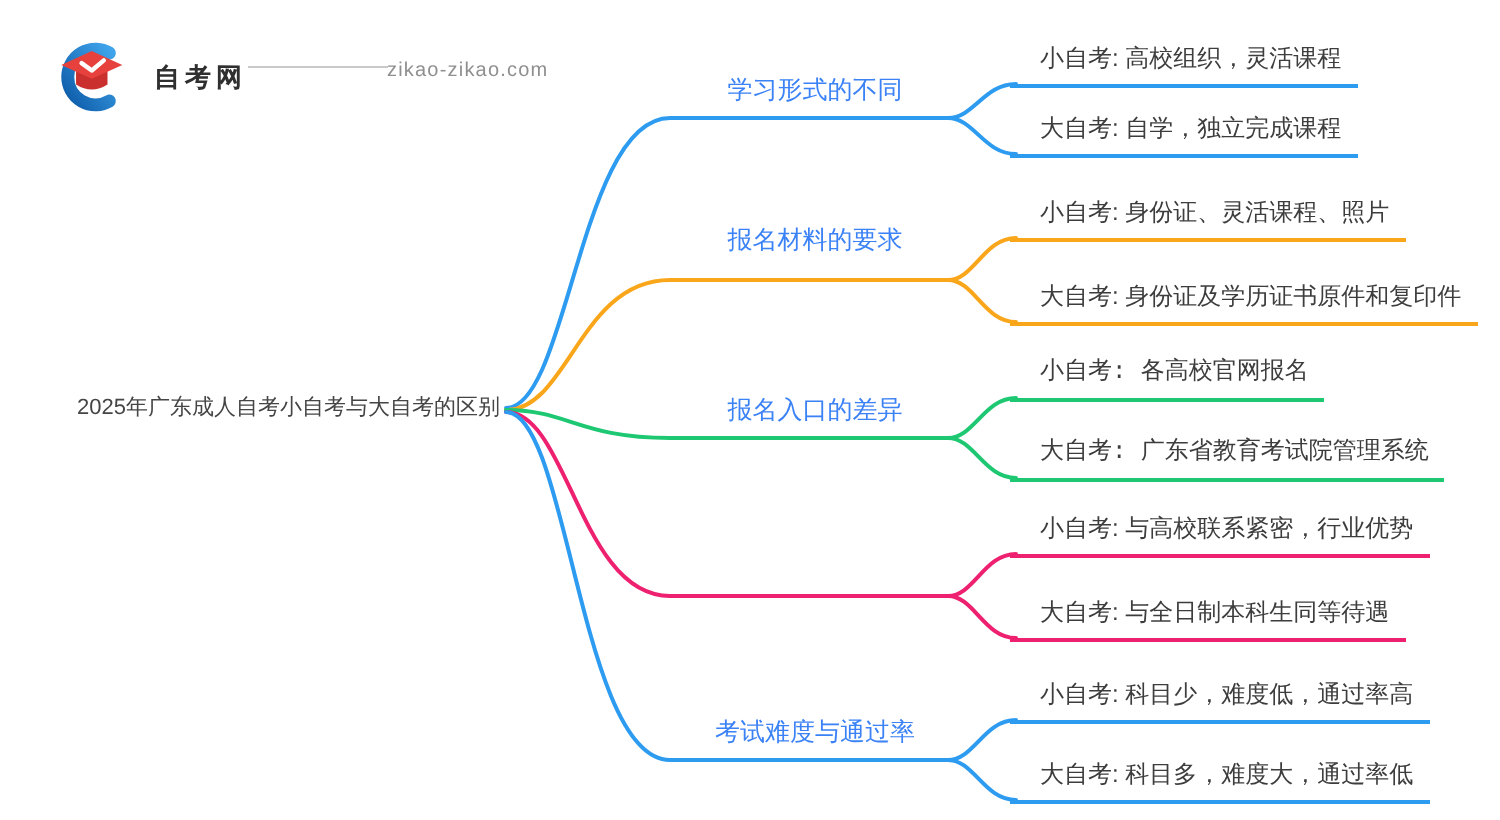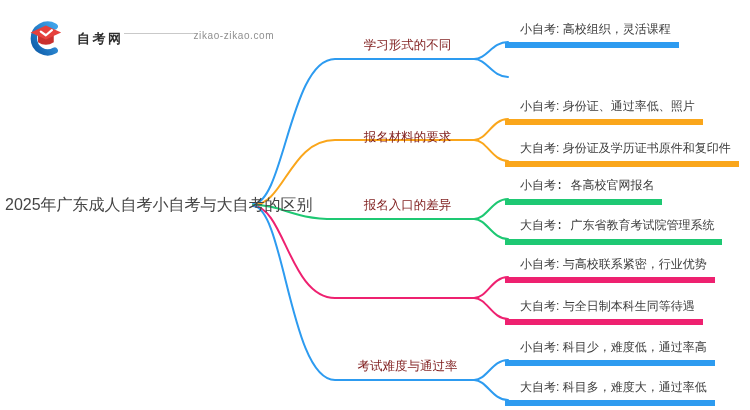--- a/index.html
+++ b/index.html
@@ -8,32 +8,32 @@
     overflow:hidden;font-family:"Liberation Sans","DejaVu Sans",sans-serif;
   }
   svg.links{position:absolute;left:0;top:0;width:750px;height:410px;}
   svg.links path{fill:none;stroke-width:2;stroke-linecap:round;}
   .c-blue{stroke:#2d9bf0;}
   .c-orange{stroke:#faa61b;}
   .c-green{stroke:#1ec873;}
   .c-pink{stroke:#ee2170;}
 
   .root{
-    position:absolute;left:5px;top:196px;width:245px;text-align:left;
-    font-size:16px;line-height:17px;color:#454545;letter-spacing:0px;
+    position:absolute;left:5px;top:196px;width:245px;text-align:right;
+    font-size:11px;line-height:17px;color:#454545;letter-spacing:0px;
     font-weight:500;white-space:nowrap;
   }
   .blabel{
     position:absolute;left:341px;width:133px;text-align:center;
-    font-size:12.5px;line-height:16px;color:#7f1d1d;white-space:nowrap;
+    font-size:12.5px;line-height:16px;color:#3b82f6;white-space:nowrap;
   }
   .leaf{
     position:absolute;left:505px;
     font-size:12px;line-height:17px;color:#3d3d3d;white-space:nowrap;
-    padding:0 8px 4px 15px;border-bottom:6px solid #6d28d9;
+    padding:0 8px 4px 15px;border-bottom:2px solid #6d28d9;
   }
   .leaf.b-blue{border-color:#2d9bf0;}
   .leaf.b-orange{border-color:#faa61b;}
   .leaf.b-green{border-color:#1ec873;font-family:Liberation Mono, monospace;}
   .leaf.b-pink{border-color:#ee2170;}
 
   .logo{position:absolute;left:26px;top:20px;display:flex;align-items:center;gap:7px;}
   .logo-icon{width:37px;height:37px;}
   .logo-col{display:flex;flex-direction:row;align-items:flex-start;}
   .logo-title{font-size:13px;font-weight:bold;color:#2f2f2f;letter-spacing:2.5px;line-height:15px;padding-left:7px;}
@@ -84,26 +84,27 @@
     <div class="logo-col">
       <div class="logo-title">自考网</div>
       <div class="logo-divider"></div>
       <div class="logo-domain">zikao-zikao.com</div>
     </div>
   </div>
 
   <div class="root">2025年广东成人自考小自考与大自考的区别</div>
 
   <div class="blabel" style="top:37px">学习形式的不同</div>
-  <div class="blabel" style="top:129px">报名材料的要求</div>
+  <div class="blabel" style="top:112px">报名材料的要求</div>
   <div class="blabel" style="top:197px">报名入口的差异</div>
   <div class="blabel" style="top:358px">考试难度与通过率</div>
 
   <div class="leaf b-blue" style="top:21px">小自考: 高校组织，灵活课程</div>
-  <div class="leaf b-orange" style="top:98px">小自考: 身份证、通过率低、照片</div>
+  <div class="leaf b-blue" style="top:56px">大自考: 自学，独立完成课程</div>
+  <div class="leaf b-orange" style="top:98px">小自考: 身份证、灵活课程、照片</div>
   <div class="leaf b-orange" style="top:140px">大自考: 身份证及学历证书原件和复印件</div>
   <div class="leaf b-green" style="top:178px">小自考: 各高校官网报名</div>
   <div class="leaf b-pink" style="top:256px">小自考: 与高校联系紧密，行业优势</div>
   <div class="leaf b-green" style="top:218px">大自考: 广东省教育考试院管理系统</div>
   <div class="leaf b-pink" style="top:298px">大自考: 与全日制本科生同等待遇</div>
   <div class="leaf b-blue" style="top:339px">小自考: 科目少，难度低，通过率高</div>
   <div class="leaf b-blue" style="top:379px">大自考: 科目多，难度大，通过率低</div>
 
 </div>
 

